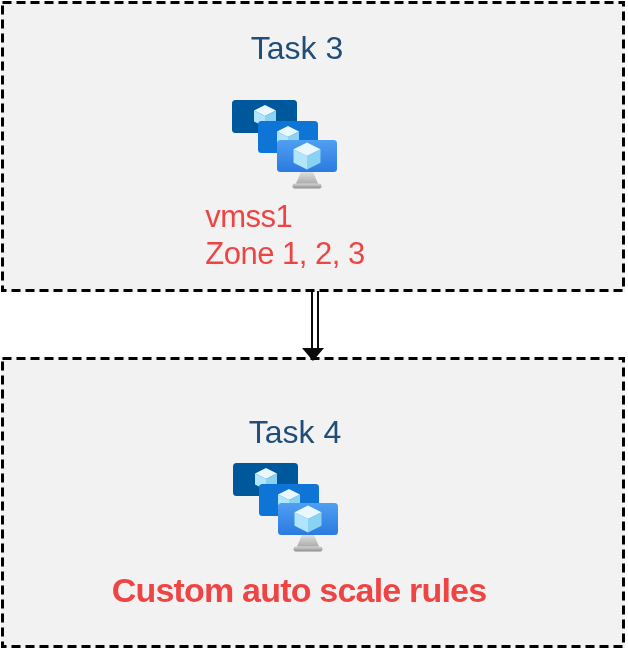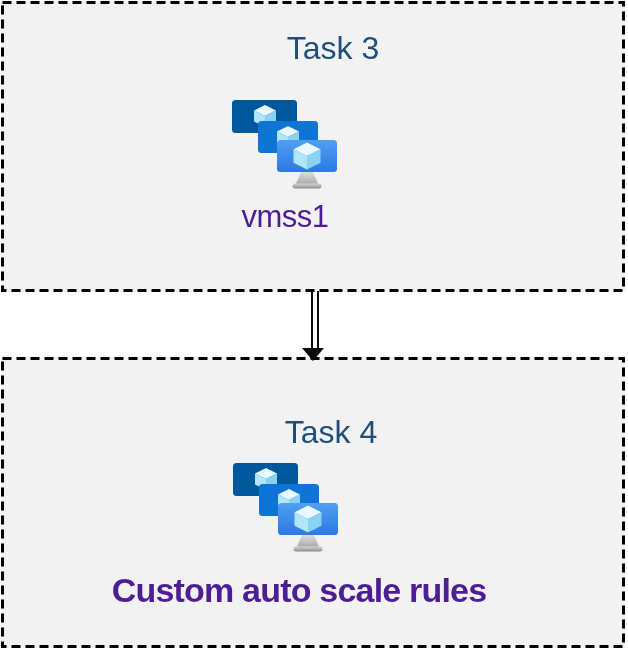--- a/index.html
+++ b/index.html
@@ -6,27 +6,27 @@
   #canvas{
     position:relative;width:628px;height:654px;background:#ffffff;
     font-family:"Liberation Sans","DejaVu Sans",sans-serif;overflow:hidden;
   }
   .task-box{position:absolute;background:#f2f2f2;}
   .box1{left:1px;top:1px;width:624px;height:291px;}
   .box2{left:1px;top:357px;width:624px;height:291px;}
   .border-svg{position:absolute;left:0;top:0;width:100%;height:100%;display:block;}
   .task-title{
     position:absolute;transform:translateX(-50%);
-    font-size:32px;line-height:40px;color:#1f4e79;white-space:nowrap;text-align:center;margin-left:36px;
+    font-size:32px;line-height:40px;color:#1f4e79;white-space:nowrap;text-align:center;
   }
   .t1{left:297px;top:28px;}
   .t2{left:295px;top:412px;}
   .body-text{
     position:absolute;transform:translateX(-50%);
-    color:#4c1d95;white-space:nowrap;text-align:left;
+    color:#ef4444;white-space:nowrap;text-align:left;
   }
   .body1{left:285px;top:198px;font-size:31px;line-height:37px;letter-spacing:-0.5px;}
   .body2{left:299px;top:570px;font-size:34px;line-height:40px;letter-spacing:-0.8px;font-weight:bold;}
   .vmss-icon{position:absolute;width:106px;height:89px;}
   .icon1{left:232px;top:100px;}
   .icon2{left:233px;top:463px;}
   .arrow-shaft{
     position:absolute;left:311px;top:291px;width:8px;height:58px;
     border-left:2px solid #0a0a0a;border-right:2px solid #0a0a0a;
     box-sizing:border-box;background:transparent;
@@ -98,20 +98,21 @@
   </section>
 
   <div class="task-title t1">Task 3</div>
 
   <svg class="vmss-icon icon1" viewBox="0 0 106 89">
     <use href="#vmss"></use>
   </svg>
 
   <div class="body-text body1">
     <div>vmss1</div>
+    <div>Zone 1, 2, 3</div>
   </div>
 
   <div class="arrow-shaft"></div>
   <div class="arrow-head"></div>
 
   <div class="task-title t2">Task 4</div>
 
   <svg class="vmss-icon icon2" viewBox="0 0 106 89">
     <use href="#vmss"></use>
   </svg>

